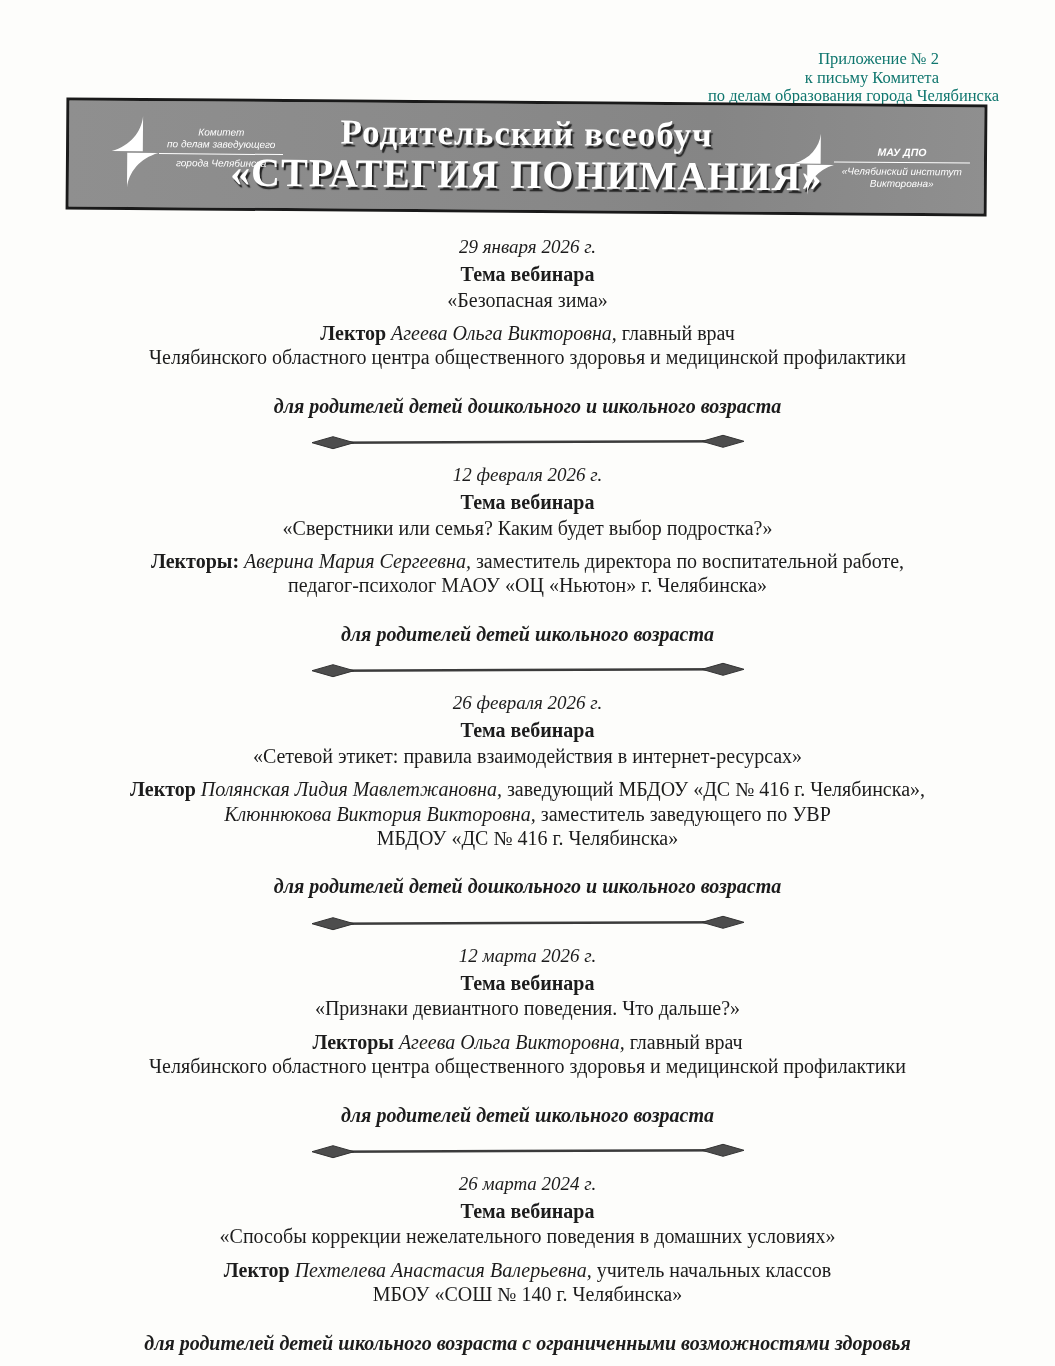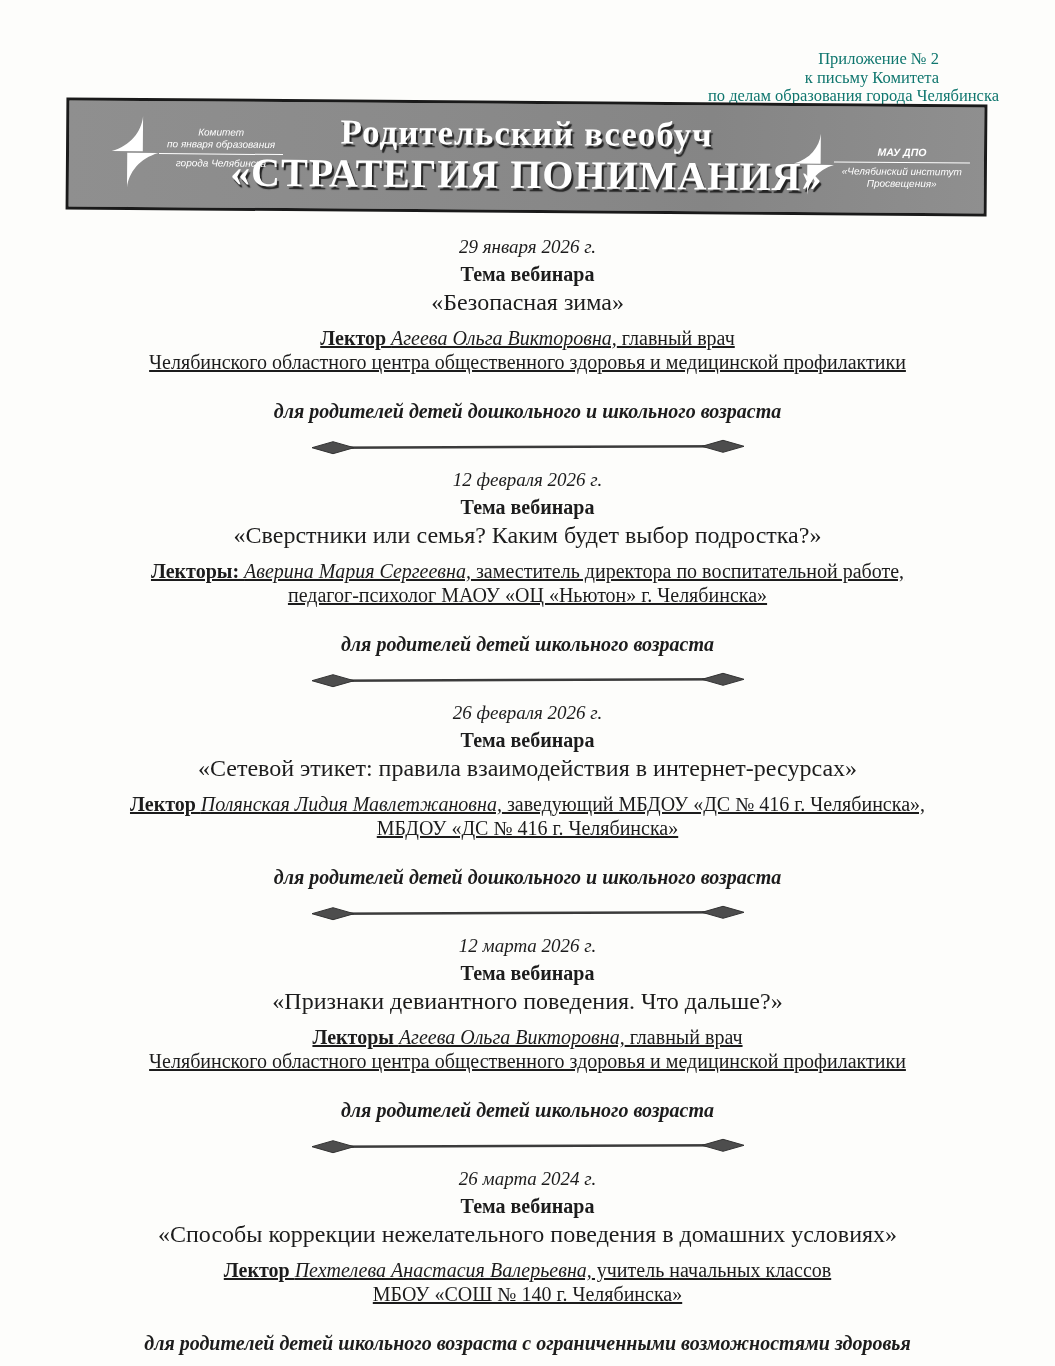--- a/index.html
+++ b/index.html
@@ -54,23 +54,23 @@
   .logo-top{padding:0 8px 2px;border-bottom:1.5px solid #fff;}
   .logo-bottom{padding:3px 8px 0;}
   .logo-left .logo-bottom{min-height:22px;}
   .logo-right .logo-top{min-height:20px;display:flex;align-items:flex-end;justify-content:center;font-weight:bold;font-size:10.5px;}
   .mark{flex:0 0 auto;margin-right:-6px;}
   
   .content{position:absolute;top:235px;left:30px;right:30px;text-align:center;}
   .session{line-height:1.22;}
   .s-date{font-style:italic;font-size:19px;margin-bottom:4px;}
   .s-heading{font-weight:bold;font-size:20px;}
-  .s-topic{font-size:24px;margin-bottom:9px;margin-top:1px;}
+  .s-topic{font-size:20px;margin-bottom:9px;margin-top:1px;}
   .s-topic.bold{font-weight:normal;}
-  .lect-line{font-size:20px;text-decoration:underline;}
+  .lect-line{font-size:20px;}
   .run-b{font-weight:bold;}
   .run-i{font-style:italic;}
   .s-audience{font-weight:bold;font-style:italic;font-size:20px;margin-top:24px;}
   .divider{margin:15px auto 12px;line-height:0;}
   .divider line{stroke:var(--divider);}
   .divider polygon{fill:var(--divider-fill);stroke:#333;}
 </style>
 </head>
 <body>
 
@@ -85,21 +85,21 @@
   <div class="banner">
 
     <div class="logo logo-left">
       <svg class="mark" width="56" height="76" viewBox="0 0 72 96" aria-hidden="true">
         <path d="M46,2 C44,22 30,40 6,47 L46,47 Z" fill="#ffffff"></path>
         <path d="M26,94 C28,74 42,56 66,49 L26,49 Z" fill="#ffffff"></path>
       </svg>
       <div class="logo-text">
         <div class="logo-top">
           <div>Комитет</div>
-          <div>по января образования</div>
+          <div>по делам заведующего</div>
         </div>
         <div class="logo-bottom">
           <div>города Челябинска</div>
         </div>
       </div>
     </div>
 
     <div class="banner-title">
       <div class="line1">Родительский всеобуч</div>
       <div class="line2">«СТРАТЕГИЯ ПОНИМАНИЯ»</div>
@@ -109,21 +109,21 @@
       <svg class="mark" width="48" height="64" viewBox="0 0 72 96" aria-hidden="true">
         <path d="M46,2 C44,22 30,40 6,47 L46,47 Z" fill="#ffffff"></path>
         <path d="M26,94 C28,74 42,56 66,49 L26,49 Z" fill="#ffffff"></path>
       </svg>
       <div class="logo-text">
         <div class="logo-top">
           <div>МАУ ДПО</div>
         </div>
         <div class="logo-bottom">
           <div>«Челябинский институт</div>
-          <div>Просвещения»</div>
+          <div>Викторовна»</div>
         </div>
       </div>
     </div>
 
   </div>
 
   <div class="content">
       <section class="session">
     <div class="s-date">29 января 2026 г.</div>
     <div class="s-heading">Тема вебинара</div>
@@ -157,20 +157,21 @@
       <polygon points="2,9.7 23,3.7 44,9.7 23,15.7" stroke-width="1"></polygon>
       <polygon points="392,8.3 413,2.3 434,8.3 413,14.3" stroke-width="1"></polygon>
     </svg>
   </div>
       <section class="session">
     <div class="s-date">26 февраля 2026 г.</div>
     <div class="s-heading">Тема вебинара</div>
     <div class="s-topic bold">«Сетевой этикет: правила взаимодействия в интернет-ресурсах»</div>
     <div class="s-lect">
           <div class="lect-line"><span class="run-b">Лектор </span><span class="run-i">Полянская Лидия Мавлетжановна,</span><span class="run-n"> заведующий МБДОУ «ДС № 416 г. Челябинска»,</span></div>
+          <div class="lect-line"><span class="run-i">Клюннюкова Виктория Викторовна,</span><span class="run-n"> заместитель заведующего по УВР</span></div>
           <div class="lect-line"><span class="run-n">МБДОУ «ДС № 416 г. Челябинска»</span></div>
         </div>
     <div class="s-audience">для родителей детей дошкольного и школьного возраста</div>
   </section>
       <div class="divider">
     <svg width="436" height="18" viewBox="0 0 436 18" aria-hidden="true">
       <line x1="20" y1="9.7" x2="416" y2="8.3" stroke-width="2.6"></line>
       <polygon points="2,9.7 23,3.7 44,9.7 23,15.7" stroke-width="1"></polygon>
       <polygon points="392,8.3 413,2.3 434,8.3 413,14.3" stroke-width="1"></polygon>
     </svg>

